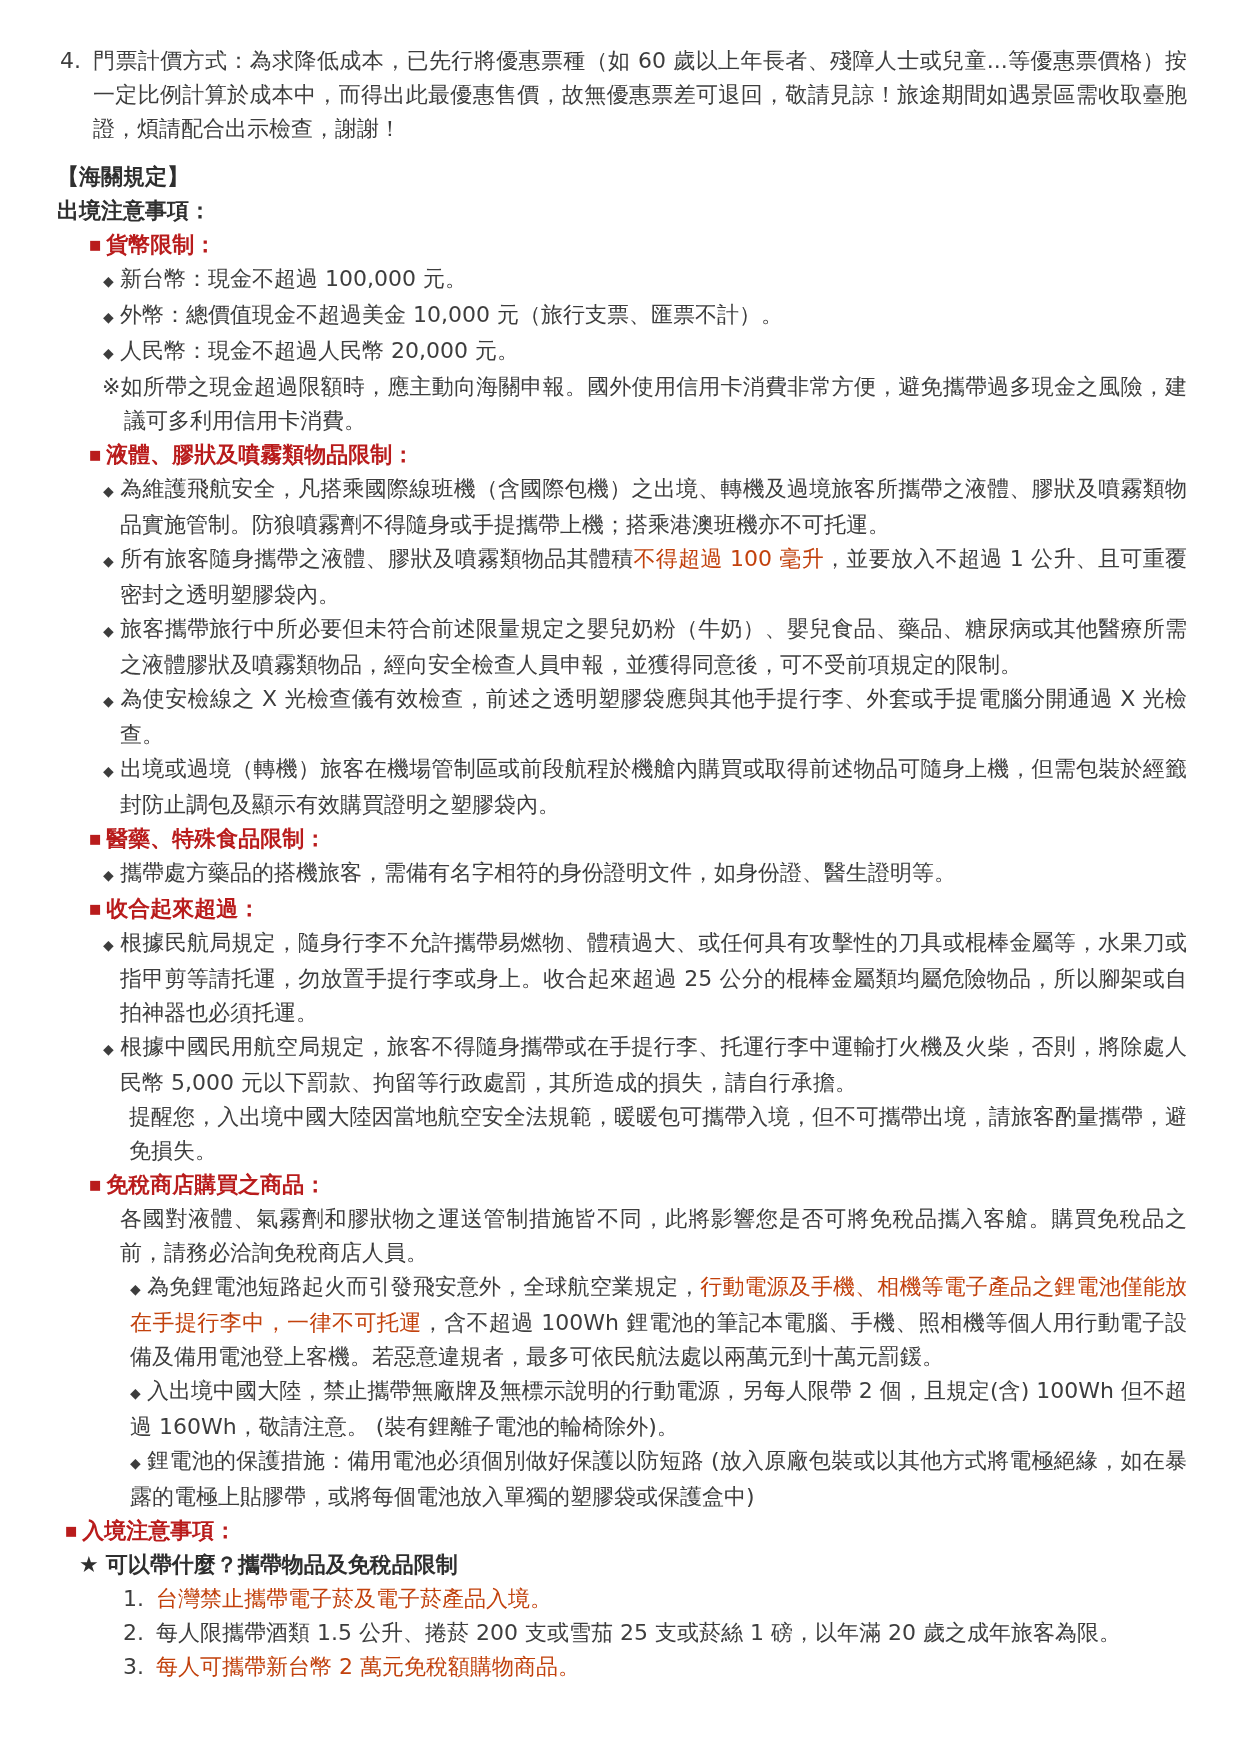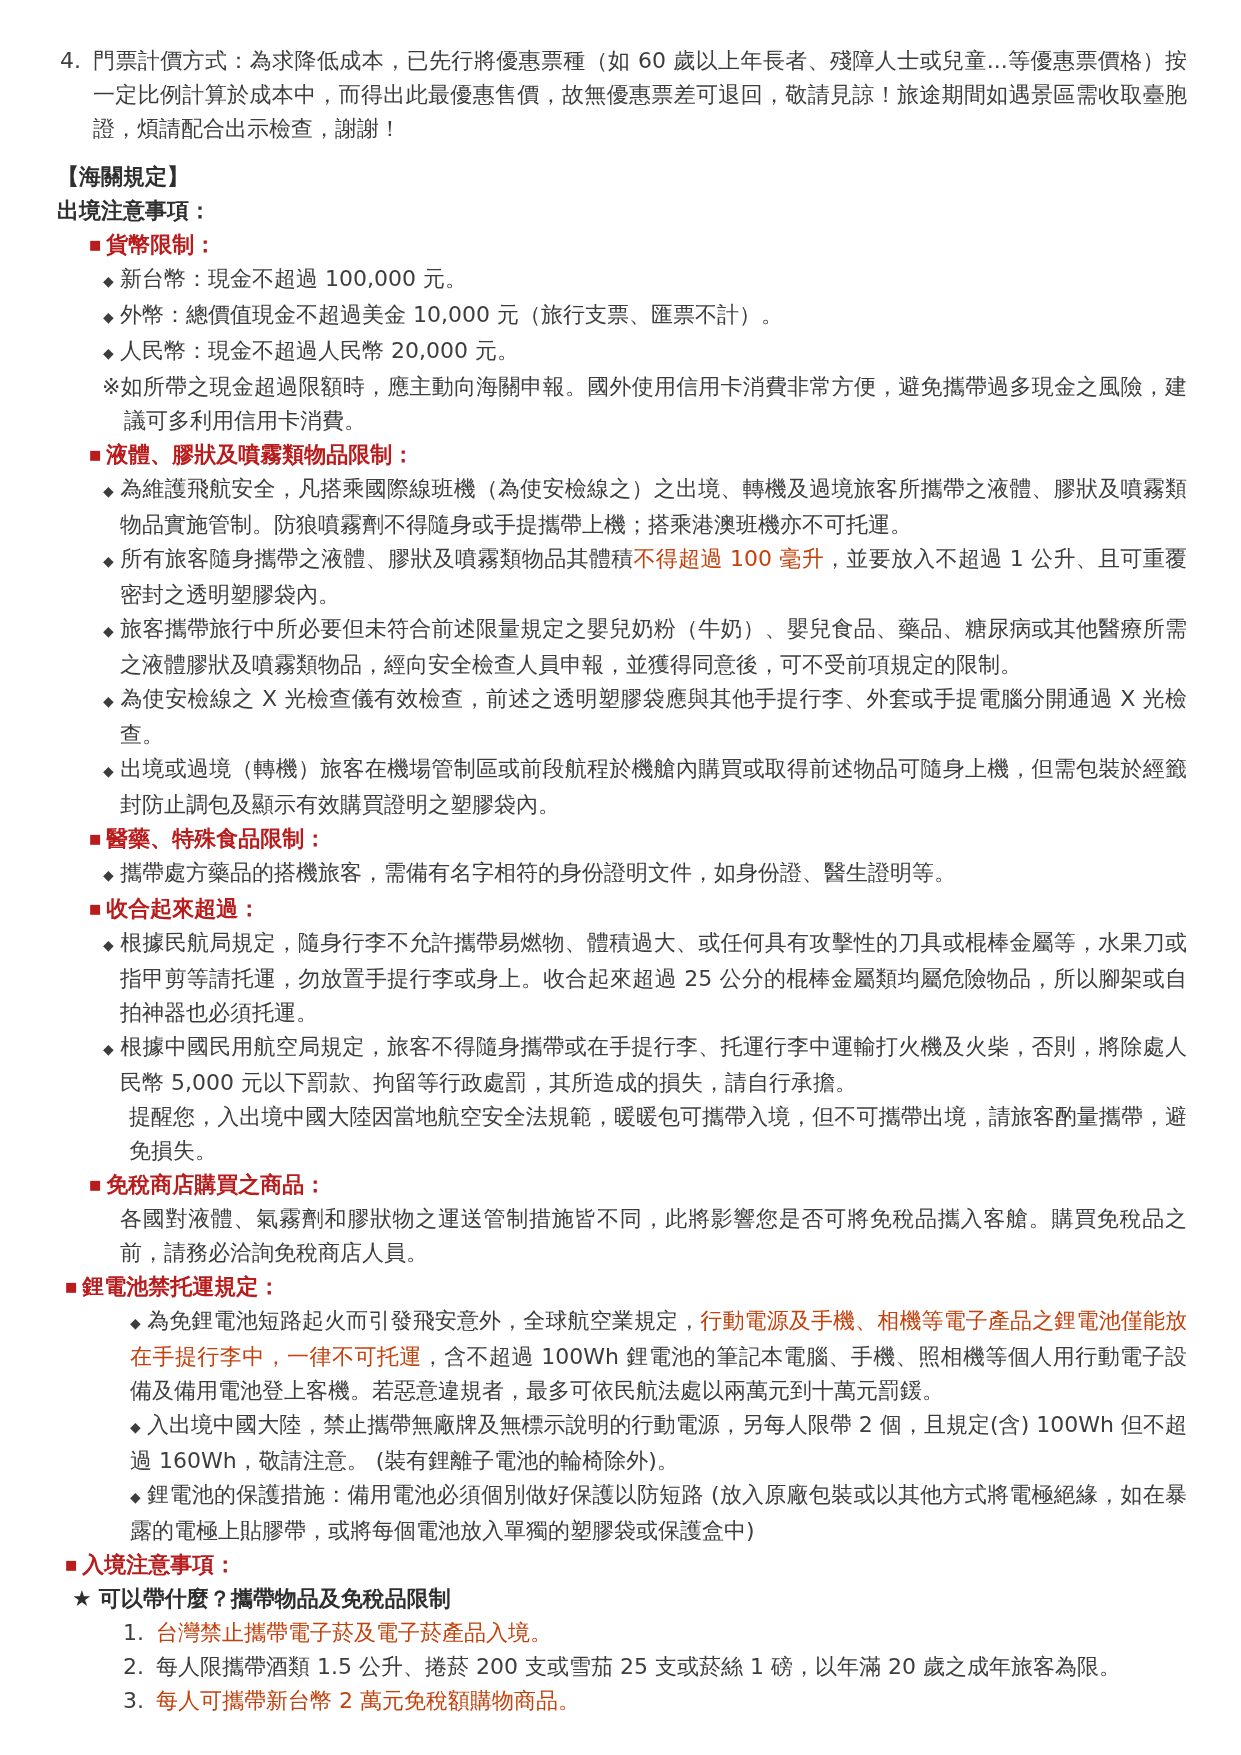--- a/index.html
+++ b/index.html
@@ -37,21 +37,21 @@
   .blt { display:inline-block; width:17px; font-size:14px; text-indent:0; }
   .d1 { margin-left:63px; text-indent:-17px; }
   .d2 { margin-left:73px; text-indent:0; }
 
   
   .note { margin-left:67px; text-indent:-22px; }
   .body-ind { margin-left:63px; }
   .rem { margin-left:72px; }
 
   
-  .hstar { font-weight:bold; color:#2f2f2f; text-align:left; margin-left:15px; }
+  .hstar { font-weight:bold; color:#2f2f2f; text-align:left; margin-left:22px; }
   .star { margin-right:7px; }
 
   
   .nitem { margin-left:66px; text-align:left; }
   .nnum { display:inline-block; width:33px; }
 
   .orange { color:#c2410c; }
 </style>
 </head>
 <body>
@@ -69,38 +69,37 @@
 
   <p class="h1"><span class="sq">■</span><span>貨幣限制：</span></p>
 
   <p class="d1"><span class="blt">◆</span><span>新台幣：現金不超過 100,000 元。</span></p>
   <p class="d1"><span class="blt">◆</span><span>外幣：總價值現金不超過美金 10,000 元（旅行支票、匯票不計）。</span></p>
   <p class="d1"><span class="blt">◆</span><span>人民幣：現金不超過人民幣 20,000 元。</span></p>
   <p class="note">※如所帶之現金超過限額時，應主動向海關申報。國外使用信用卡消費非常方便，避免攜帶過多現金之風險，建議可多利用信用卡消費。</p>
 
   <p class="h1"><span class="sq">■</span><span>液體、膠狀及噴霧類物品限制：</span></p>
 
-  <p class="d1"><span class="blt">◆</span><span>為維護飛航安全，凡搭乘國際線班機（為使安檢線之）之出境、轉機及過境旅客所攜帶之液體、膠狀及噴霧類物品實施管制。防狼噴霧劑不得隨身或手提攜帶上機；搭乘港澳班機亦不可托運。</span></p>
+  <p class="d1"><span class="blt">◆</span><span>為維護飛航安全，凡搭乘國際線班機（含國際包機）之出境、轉機及過境旅客所攜帶之液體、膠狀及噴霧類物品實施管制。防狼噴霧劑不得隨身或手提攜帶上機；搭乘港澳班機亦不可托運。</span></p>
   <p class="d1"><span class="blt">◆</span><span>所有旅客隨身攜帶之液體、膠狀及噴霧類物品其體積</span><span class="orange">不得超過 100 毫升</span><span>，並要放入不超過 1 公升、且可重覆密封之透明塑膠袋內。</span></p>
   <p class="d1"><span class="blt">◆</span><span>旅客攜帶旅行中所必要但未符合前述限量規定之嬰兒奶粉（牛奶）、嬰兒食品、藥品、糖尿病或其他醫療所需之液體膠狀及噴霧類物品，經向安全檢查人員申報，並獲得同意後，可不受前項規定的限制。</span></p>
   <p class="d1"><span class="blt">◆</span><span>為使安檢線之 X 光檢查儀有效檢查，前述之透明塑膠袋應與其他手提行李、外套或手提電腦分開通過 X 光檢查。</span></p>
   <p class="d1"><span class="blt">◆</span><span>出境或過境（轉機）旅客在機場管制區或前段航程於機艙內購買或取得前述物品可隨身上機，但需包裝於經籤封防止調包及顯示有效購買證明之塑膠袋內。</span></p>
 
   <p class="h1"><span class="sq">■</span><span>醫藥、特殊食品限制：</span></p>
   <p class="d1"><span class="blt">◆</span><span>攜帶處方藥品的搭機旅客，需備有名字相符的身份證明文件，如身份證、醫生證明等。</span></p>
 
   <p class="h1"><span class="sq">■</span><span>收合起來超過：</span></p>
   <p class="d1"><span class="blt">◆</span><span>根據民航局規定，隨身行李不允許攜帶易燃物、體積過大、或任何具有攻擊性的刀具或棍棒金屬等，水果刀或指甲剪等請托運，勿放置手提行李或身上。收合起來超過 25 公分的棍棒金屬類均屬危險物品，所以腳架或自拍神器也必須托運。</span></p>
   <p class="d1"><span class="blt">◆</span><span>根據中國民用航空局規定，旅客不得隨身攜帶或在手提行李、托運行李中運輸打火機及火柴，否則，將除處人民幣 5,000 元以下罰款、拘留等行政處罰，其所造成的損失，請自行承擔。</span></p>
   <p class="rem">提醒您，入出境中國大陸因當地航空安全法規範，暖暖包可攜帶入境，但不可攜帶出境，請旅客酌量攜帶，避免損失。</p>
 
   <p class="h1"><span class="sq">■</span><span>免稅商店購買之商品：</span></p>
   <p class="body-ind">各國對液體、氣霧劑和膠狀物之運送管制措施皆不同，此將影響您是否可將免稅品攜入客艙。購買免稅品之前，請務必洽詢免稅商店人員。</p>
 
-  <p class="h1 out"><span class="sq">■</span><span>鋰電池禁托運規定：</span></p>
   <p class="d2"><span class="blt">◆</span><span>為免鋰電池短路起火而引發飛安意外，全球航空業規定，</span><span class="orange">行動電源及手機、相機等電子產品之鋰電池僅能放在手提行李中，一律不可托運</span><span>，含不超過 100Wh 鋰電池的筆記本電腦、手機、照相機等個人用行動電子設備及備用電池登上客機。若惡意違規者，最多可依民航法處以兩萬元到十萬元罰鍰。</span></p>
   <p class="d2"><span class="blt">◆</span><span>入出境中國大陸，禁止攜帶無廠牌及無標示說明的行動電源，另每人限帶 2 個，且規定(含) 100Wh 但不超過 160Wh，敬請注意。 (裝有鋰離子電池的輪椅除外)。</span></p>
   <p class="d2"><span class="blt">◆</span><span>鋰電池的保護措施：備用電池必須個別做好保護以防短路 (放入原廠包裝或以其他方式將電極絕緣，如在暴露的電極上貼膠帶，或將每個電池放入單獨的塑膠袋或保護盒中)</span></p>
 
   <p class="h1 out"><span class="sq">■</span><span>入境注意事項：</span></p>
 
   <p class="hstar"><span class="star">★</span><span>可以帶什麼？攜帶物品及免稅品限制</span></p>
 
   <p class="nitem"><span class="nnum">1.</span><span class="orange">台灣禁止攜帶電子菸及電子菸產品入境。</span></p>
   <p class="nitem"><span class="nnum">2.</span><span>每人限攜帶酒類 1.5 公升、捲菸 200 支或雪茄 25 支或菸絲 1 磅，以年滿 20 歲之成年旅客為限。</span></p>

